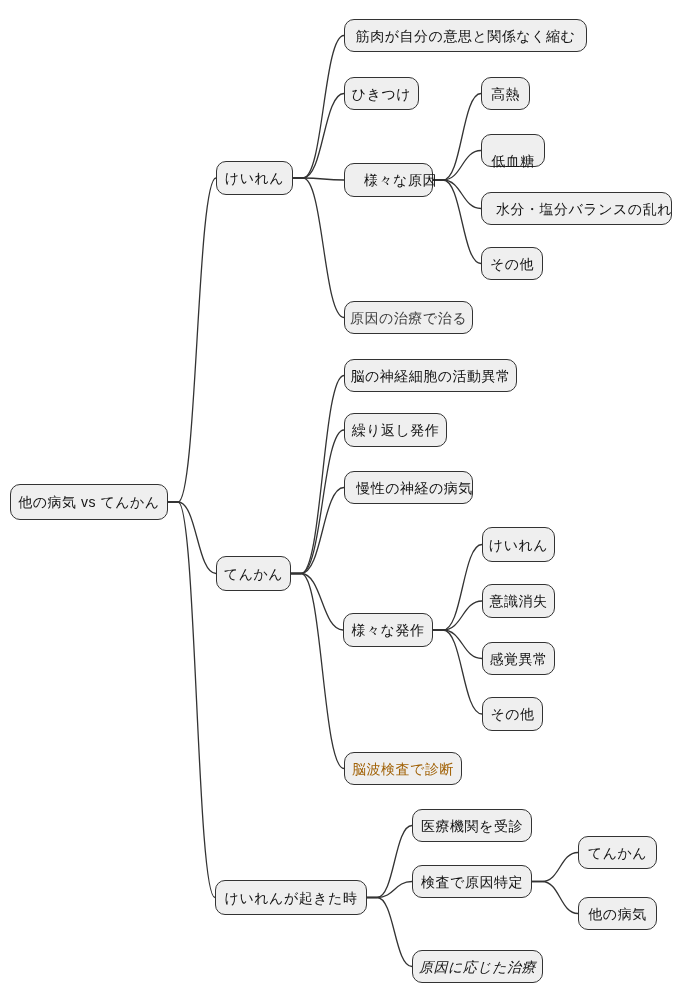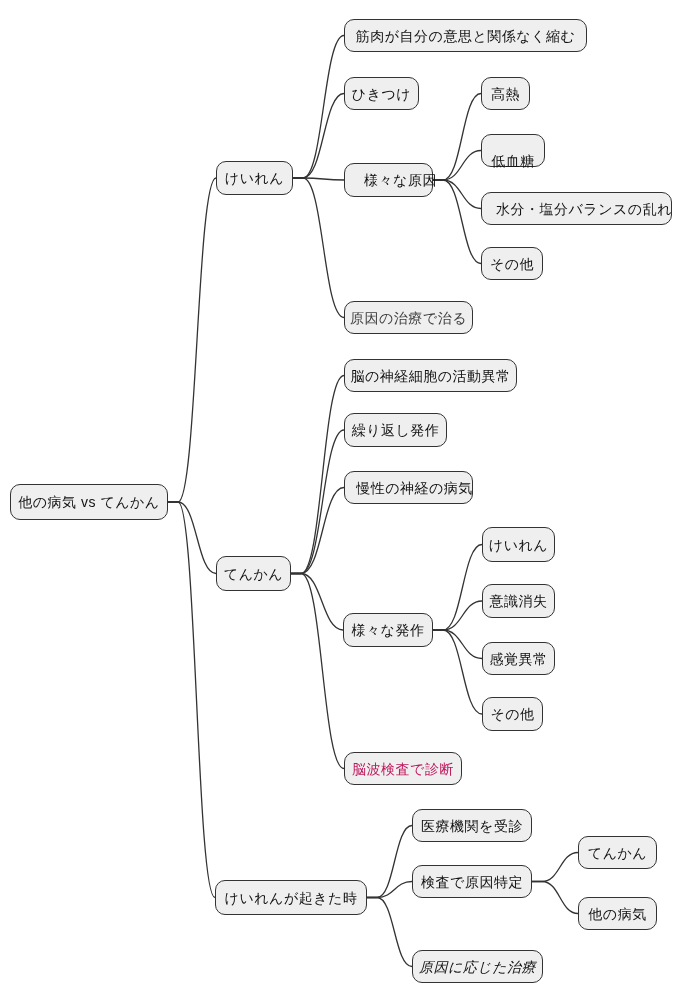--- a/index.html
+++ b/index.html
@@ -134,21 +134,21 @@
       <div class="mm-node" style="left: 482px; top: 584px; width: 73px; height: 34px; background: rgb(239, 239, 239); border-color: rgb(51, 51, 51);">
         <span class="mm-label" style="color: rgb(17, 17, 17);">意識消失</span>
       </div>
       <div class="mm-node" style="left: 482px; top: 642px; width: 73px; height: 33px; background: rgb(239, 239, 239); border-color: rgb(51, 51, 51);">
         <span class="mm-label" style="color: rgb(17, 17, 17);">感覚異常</span>
       </div>
       <div class="mm-node" style="left: 482px; top: 697px; width: 61px; height: 34px; background: rgb(239, 239, 239); border-color: rgb(51, 51, 51);">
         <span class="mm-label" style="color: rgb(17, 17, 17);">その他</span>
       </div>
       <div class="mm-node" style="left: 344px; top: 752px; width: 118px; height: 33px; background: rgb(239, 239, 239); border-color: rgb(51, 51, 51);">
-        <span class="mm-label" style="color: #be185d;">脳波検査で診断</span>
+        <span class="mm-label" style="color: #a16207;">脳波検査で診断</span>
       </div>
       <div class="mm-node" style="left: 215px; top: 880px; width: 152px; height: 35px; background: rgb(239, 239, 239); border-color: rgb(51, 51, 51);">
         <span class="mm-label" style="color: rgb(17, 17, 17);">けいれんが起きた時</span>
       </div>
       <div class="mm-node" style="left: 412px; top: 809px; width: 120px; height: 33px; background: rgb(239, 239, 239); border-color: rgb(51, 51, 51);">
         <span class="mm-label" style="color: rgb(17, 17, 17);">医療機関を受診</span>
       </div>
       <div class="mm-node" style="left: 412px; top: 865px; width: 120px; height: 33px; background: rgb(239, 239, 239); border-color: rgb(51, 51, 51);">
         <span class="mm-label" style="color: rgb(17, 17, 17);">検査で原因特定</span>
       </div>

